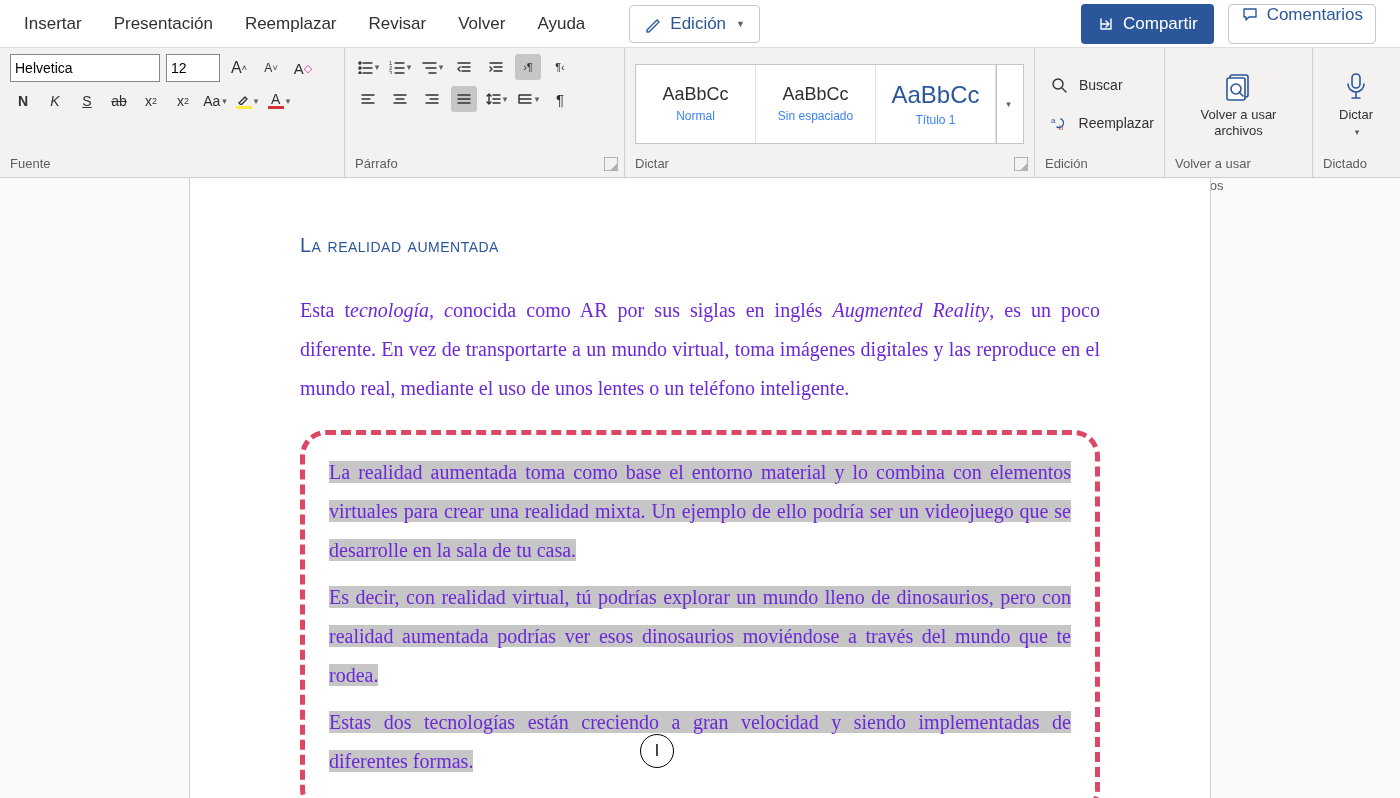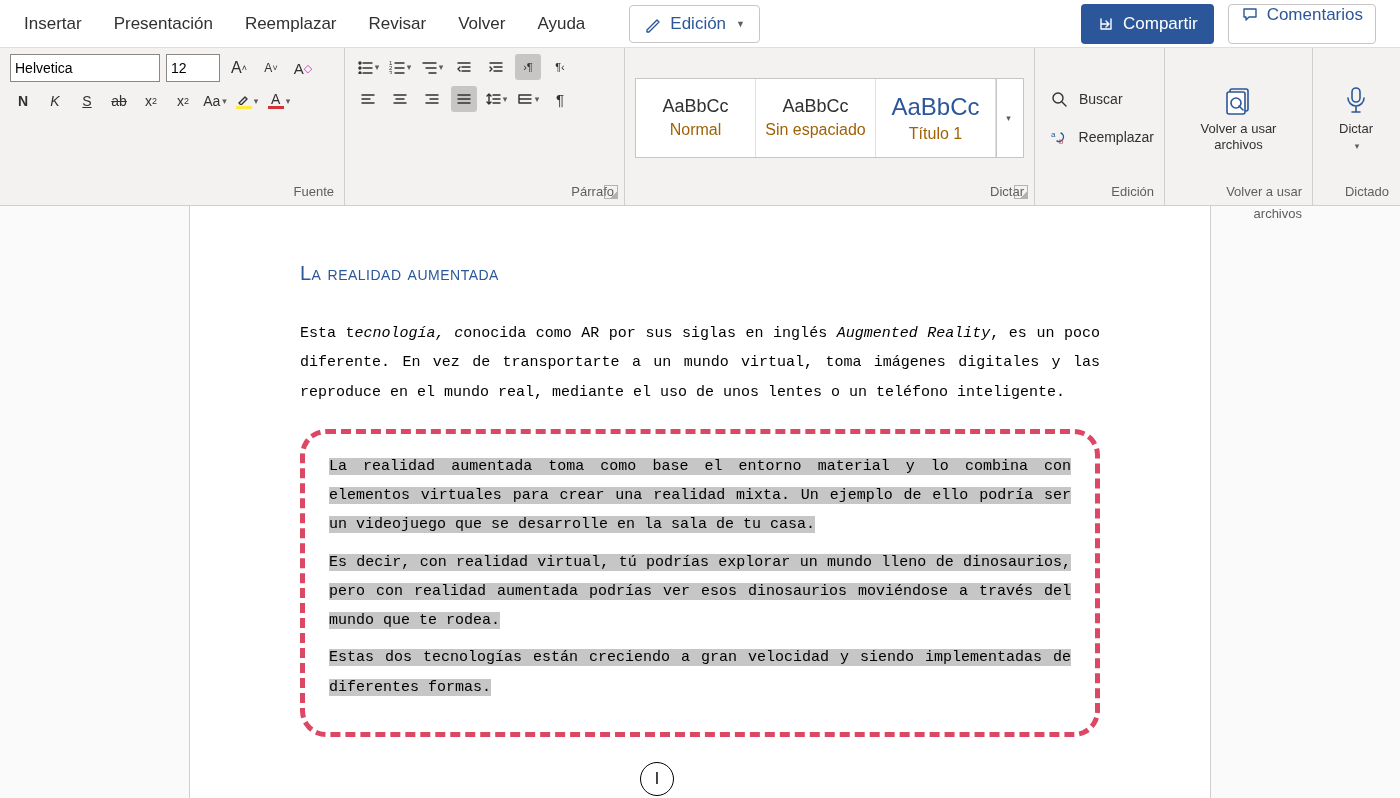--- a/index.html
+++ b/index.html
@@ -7,53 +7,53 @@
 
 
 .menubar{height:48px;display:flex;align-items:center;padding:0 24px 0 24px;gap:32px;border-bottom:1px solid #e1dfdd}
 .menubar .tab{font-size:17px;color:#323130;cursor:pointer}
 .edit-mode{margin-left:12px;border:1px solid #c8c6c4;border-radius:4px;height:38px;display:flex;align-items:center;padding:0 14px;font-size:17px;color:#2b579a;gap:8px;cursor:pointer}
 .right-buttons{margin-left:auto;display:flex;align-items:center;gap:14px}
 .share-btn{background:#2b579a;color:#fff;height:40px;border-radius:4px;display:flex;align-items:center;padding:0 16px;font-size:17px;gap:8px;cursor:pointer}
 .comments-btn{color:#2b579a;height:40px;display:flex;align-items:flex-start;padding:0 12px;font-size:17px;gap:8px;cursor:pointer;border:1px solid #c8c6c4;border-radius:4px}
 
 
-.ribbon{height:158px;background:#f3f2f1;border-bottom:1px solid #d0cece;display:flex}
+.ribbon{height:130px;background:#f3f2f1;border-bottom:1px solid #d0cece;display:flex}
 .group{display:flex;flex-direction:column;border-right:1px solid #d0cece;padding:6px 10px 2px 10px}
 .group-body{flex:1;display:flex;flex-direction:column;gap:6px}
-.group-label{text-align:right;font-size:13px;color:#605e5c;height:22px;line-height:22px;position:relative}
+.group-label{text-align:left;font-size:13px;color:#605e5c;height:22px;line-height:22px;position:relative}
 .dlg-launch{position:absolute;right:-4px;top:4px;width:14px;height:14px;border:1px solid #8a8886;border-left-width:1px;border-top-width:1px;opacity:.6;cursor:pointer;background:linear-gradient(135deg,transparent 50%,#8a8886 50%) no-repeat;background-size:6px 6px;background-position:right bottom}
 .row{display:flex;align-items:center;gap:6px}
 .btn{min-width:26px;height:26px;display:flex;align-items:center;justify-content:center;border-radius:3px;cursor:pointer;font-size:14px;color:#323130}
 .btn.active{background:#c8c6c4}
 .caret{font-size:9px;color:#605e5c;margin-left:2px}
 select,input.combo{height:28px;border:1px solid #8a8886;background:#fff;font-size:14px;padding:0 4px}
 .font-name{width:150px}
 .font-size{width:54px}
 
 
 .styles-group .gallery{display:flex;border:1px solid #c8c6c4;background:#fff}
 .style-item{width:120px;height:78px;display:flex;flex-direction:column;align-items:center;justify-content:center;border-right:1px solid #e1dfdd;cursor:pointer;gap:4px}
 .style-item:last-child{border-right:none}
 .style-sample{font-size:18px}
 .style-sample.title1{color:#2b579a;font-size:24px}
-.style-name{font-size:16px;color:#a16207}
+.style-name{font-size:12px;color:#3b82f6}
 .gallery-more{width:22px;display:flex;align-items:center;justify-content:center;border-left:1px solid #c8c6c4;cursor:pointer}
 .edit-link{display:flex;align-items:center;gap:12px;font-size:14px;color:#323130;cursor:pointer;height:26px}
 
 
 .bigbtn{display:flex;flex-direction:column;align-items:center;justify-content:center;gap:4px;cursor:pointer;padding:4px 8px}
 .bigbtn .big-icon{width:34px;height:34px;display:flex;align-items:center;justify-content:center;color:#2b579a}
 .bigbtn .big-label{font-size:13px;text-align:center;line-height:1.2}
 
 
 .doc-area{background:#fafafa;display:flex;justify-content:center;padding-top:0}
 .page{width:1020px;min-height:620px;background:#fff;box-shadow:0 0 0 1px #d0cece;padding:56px 110px 40px 110px;position:relative}
 .doc-title{color:#2b579a;font-variant:small-caps;font-size:20px;letter-spacing:.5px;margin-bottom:34px}
-.para{font-family:Liberation Mono, monospace;font-size:15px;line-height:1.95;text-align:justify;margin-bottom:22px;color:#000000}
+.para{font-family:Liberation Serif, serif;font-size:20px;line-height:1.95;text-align:justify;margin-bottom:22px;color:#6d28d9}
 .hl{background:#c6c6c6}
 .dashed-box{border:5px dashed #dc4763;border-radius:26px;padding:18px 24px 18px 24px;margin-top:4px}
 .cursor-ring{position:absolute;width:34px;height:34px;border:1.5px solid #000;border-radius:50%;display:flex;align-items:center;justify-content:center;font-size:16px;color:#000;background:rgba(255,255,255,.4);pointer-events:none}
 .ital{font-style:italic}
 
 
 svg{stroke:#323130;stroke-width:1.4;fill:none;stroke-linecap:round;stroke-linejoin:round}
 .share-btn svg, .comments-btn svg, .edit-mode svg{stroke:#2b579a}
 .share-btn svg{stroke:#fff}
 .big-icon svg{stroke:#2b579a;stroke-width:1.6}

